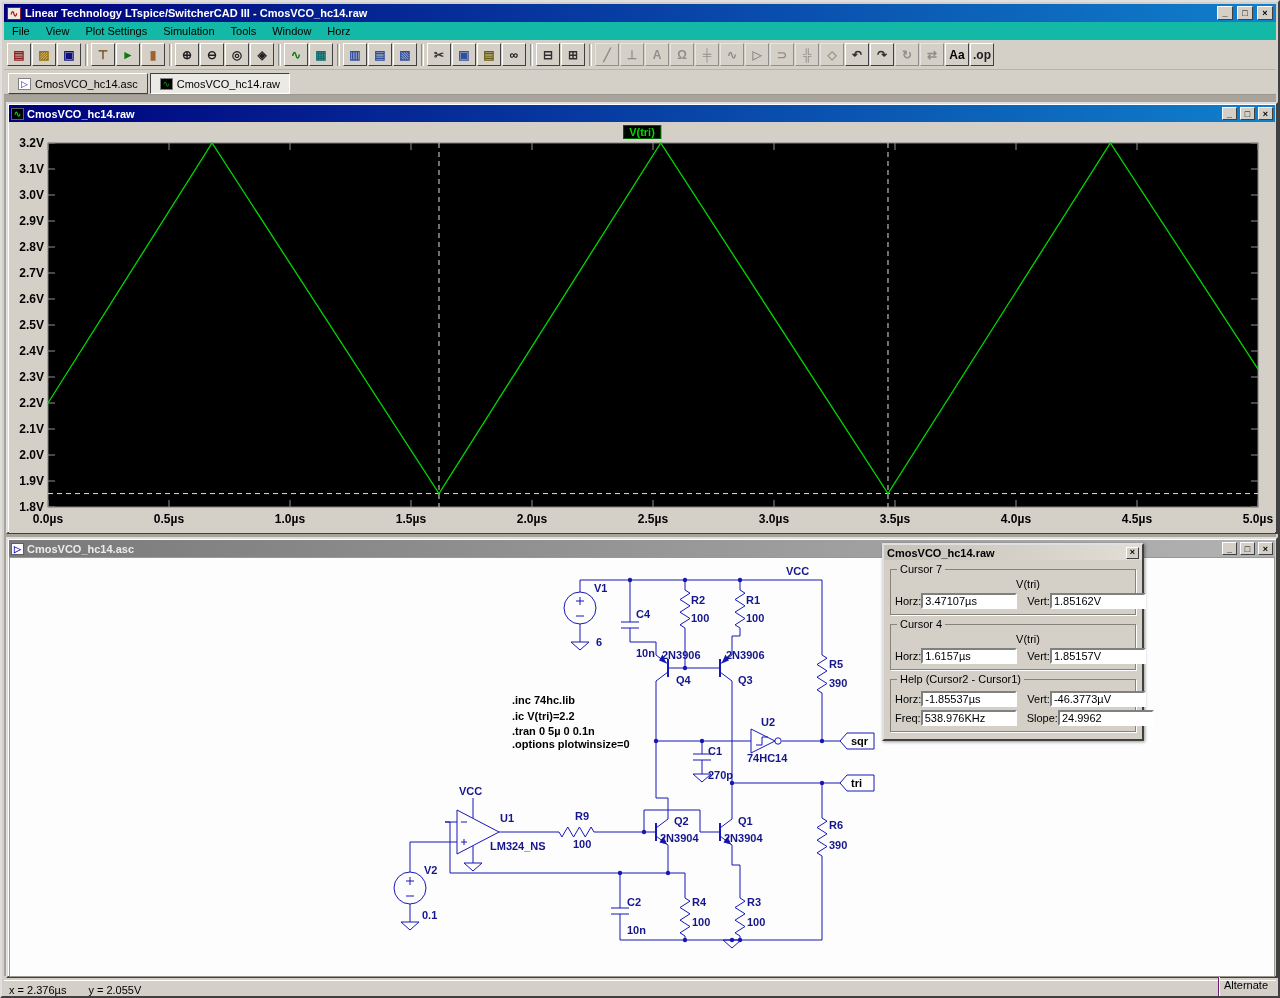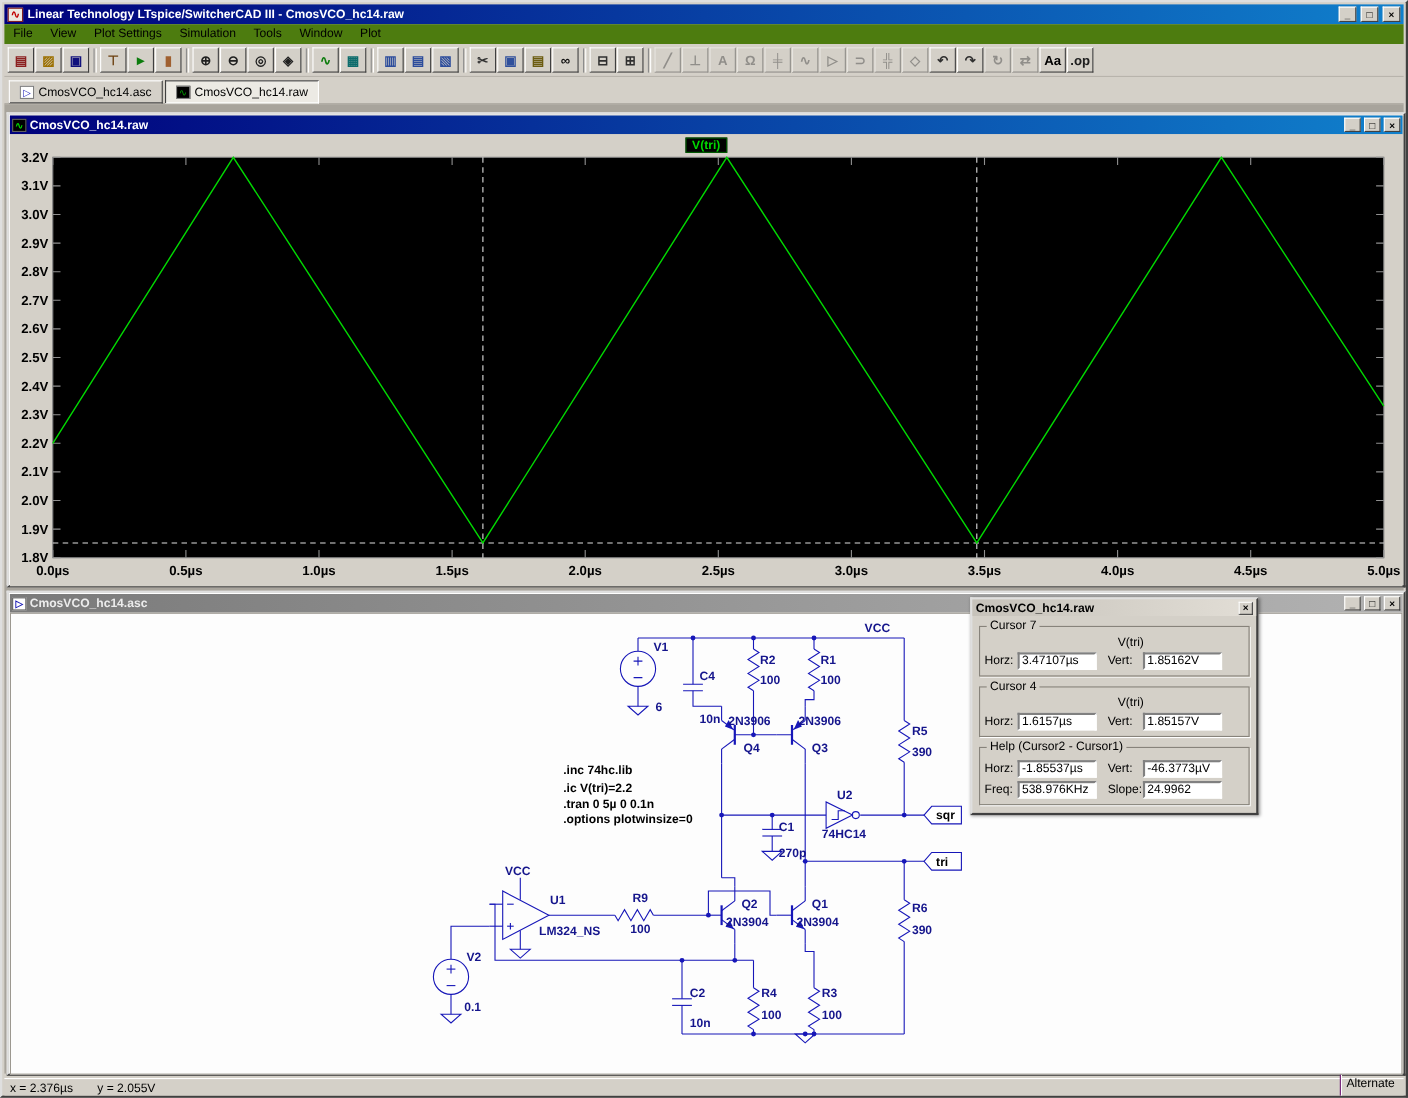--- a/index.html
+++ b/index.html
@@ -11,21 +11,21 @@
   .titlebar{position:absolute;left:2px;top:2px;right:2px;height:18px;
     background:linear-gradient(90deg,#00007c,#1080cc);display:flex;align-items:center;
     gap:4px;padding:0 3px;color:#fff;font-weight:700;}
   .app-icon{display:inline-block;width:14px;height:13px;background:#ece9e2;border:1px solid #802020;
     color:#c00000;font-size:10px;line-height:11px;text-align:center;font-weight:700;}
   .tb-spacer{flex:1;}
   .wbtn{width:16px;height:14px;background:#d4d0c8;border:1px solid;border-color:#fff #404040 #404040 #fff;
     font-size:9px;line-height:11px;text-align:center;color:#000;padding:0;font-weight:700;font-family:"Liberation Sans",sans-serif;}
   .wbtn.small{width:15px;height:13px;line-height:10px;}
   
-  .menubar{position:absolute;left:2px;top:20px;right:2px;height:18px;display:flex;align-items:center;background:#4d7c0f;}
+  .menubar{position:absolute;left:2px;top:20px;right:2px;height:18px;display:flex;align-items:center;background:#14b8a6;}
   .menu-item{padding:2px 8px;}
   
   .toolbar{position:absolute;left:2px;top:38px;right:2px;height:30px;display:flex;align-items:center;
     padding-left:3px;background:#d4d0c8;border-bottom:1px solid #b8b4ac;}
   .tb{width:24px;height:23px;margin-right:1px;background:#d4d0c8;border:1px solid;
     border-color:#fff #404040 #404040 #fff;font-size:12px;font-weight:700;text-align:center;
     line-height:20px;padding:0;overflow:hidden;font-family:"Liberation Sans",sans-serif;}
   .tb.disabled{opacity:.45;}
   .tb-sep{width:3px;height:22px;margin:0 3px;border-left:1px solid #8c8c8c;border-right:1px solid #fff;}
   
@@ -64,21 +64,21 @@
   .dlg-title{height:15px;display:flex;align-items:center;background:linear-gradient(90deg,#c6c2ba,#e2ded6);
     padding:0 3px;font-weight:700;color:#000;}
   .dlg-close{margin-left:auto;width:13px;height:12px;font-size:9px;line-height:9px;}
   .grp{position:relative;margin:9px 6px 0 6px;border:1px solid #87837b;box-shadow:1px 1px 0 #fff;
     padding:8px 4px 5px 4px;}
   .grp-title{position:absolute;top:-7px;left:6px;background:#d4d0c8;padding:0 3px;}
   .sig{text-align:center;padding-left:30px;}
   .fr{display:flex;align-items:center;margin-top:3px;}
   .fr .lb1{width:30px;}
   .fr .lb2{width:32px;margin-left:10px;}
-  .fr input{width:72px;height:16px;background:#fff;border:2px solid;border-color:#808080 #fff #fff #808080;
+  .fr input{width:96px;height:16px;background:#fff;border:2px solid;border-color:#808080 #fff #fff #808080;
     font:11px "Liberation Sans",sans-serif;padding:0 2px;}
   
   .statusbar{position:absolute;left:2px;right:2px;top:978px;height:18px;background:#d4d0c8;
     border-top:1px solid #fff;display:flex;align-items:center;padding-left:5px;}
   .statusbar .sx{margin-right:22px;}
   .status-right{margin-left:auto;width:58px;height:26px;border-left:1px solid #701a75;
     box-shadow:inset 1px 0 0 #fff;padding:2px 0 0 5px;}
 </style>
 </head>
 <body>
@@ -94,21 +94,21 @@
     <button class="wbtn">×</button>
   </div>
 
   <div class="menubar" id="menubar">
       <div class="menu-item">File</div>
       <div class="menu-item">View</div>
       <div class="menu-item">Plot Settings</div>
       <div class="menu-item">Simulation</div>
       <div class="menu-item">Tools</div>
       <div class="menu-item">Window</div>
-      <div class="menu-item">Plot</div>
+      <div class="menu-item">Horz</div>
     </div>
 
   <div class="toolbar" id="toolbar">
       <button class="tb" style="color: rgb(140, 32, 32);">▤</button>
       <button class="tb" style="color: rgb(156, 112, 0);">▨</button>
       <button class="tb" style="color: rgb(16, 16, 124);">▣</button>
       <div class="tb-sep"></div>
       <button class="tb" style="color: rgb(108, 64, 16);">⊤</button>
       <button class="tb" style="color: rgb(12, 124, 12);">►</button>
       <button class="tb" style="color: rgb(160, 96, 48);">▮</button>

